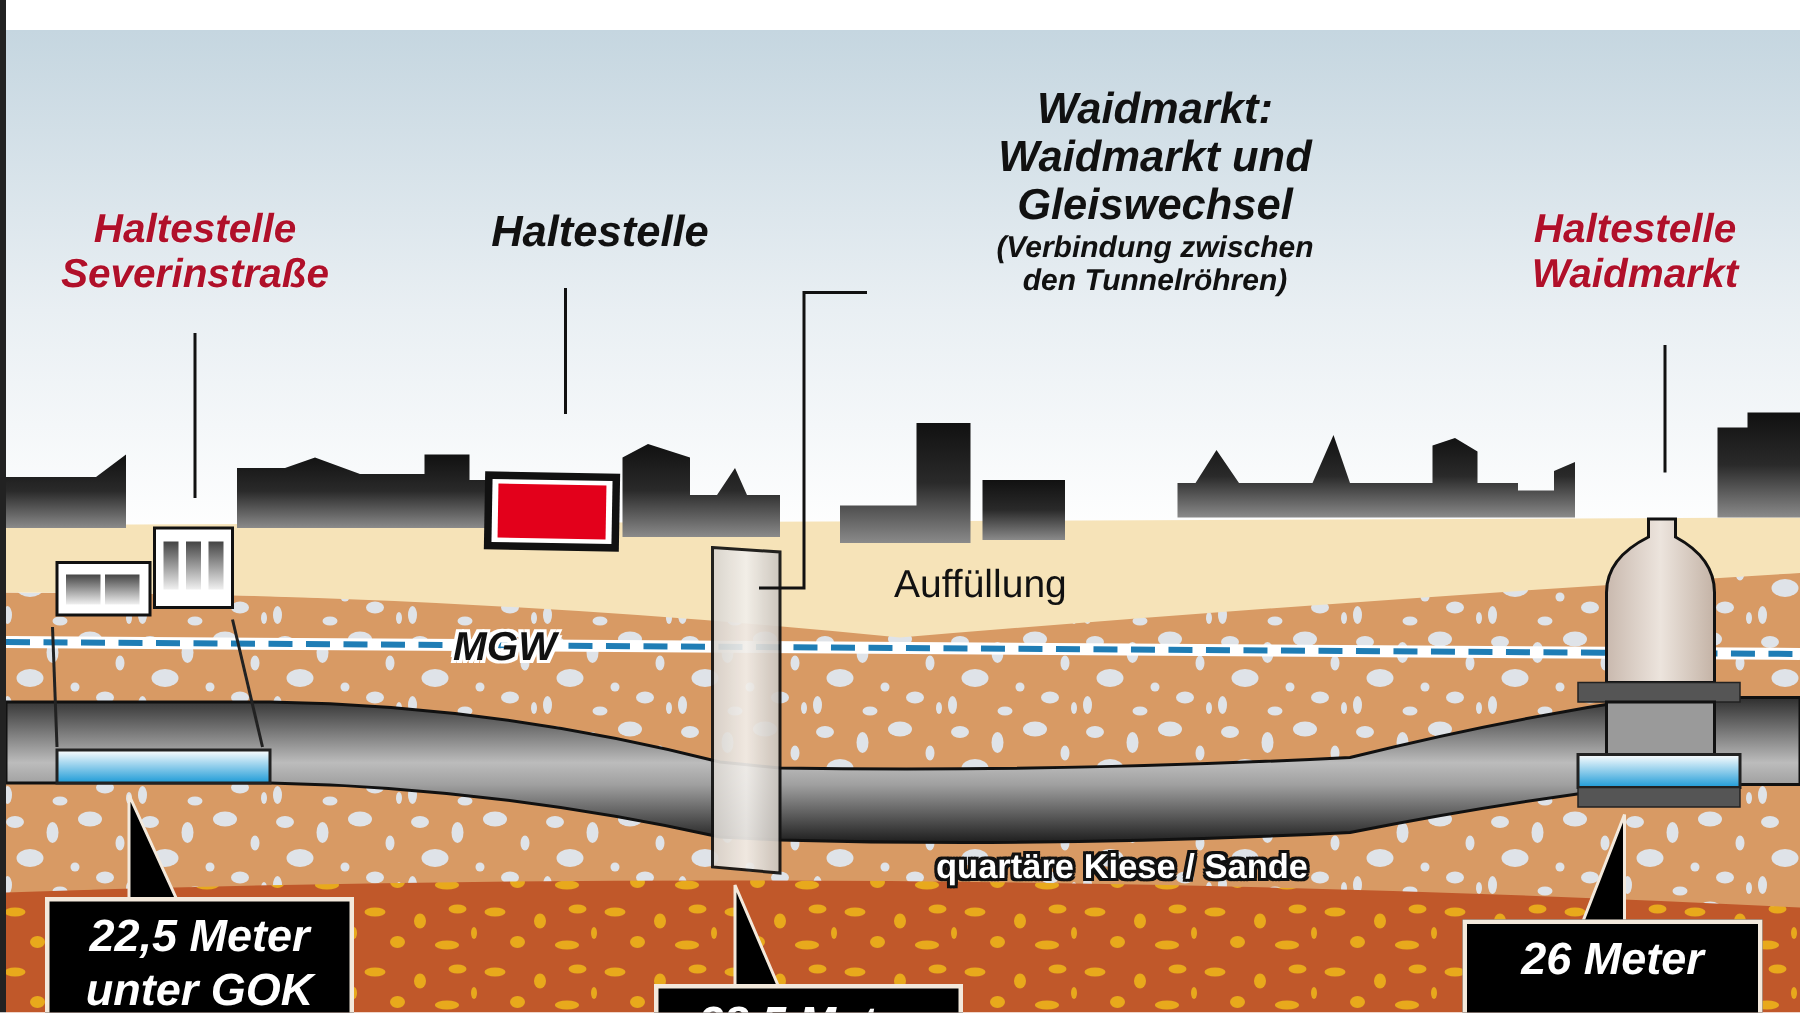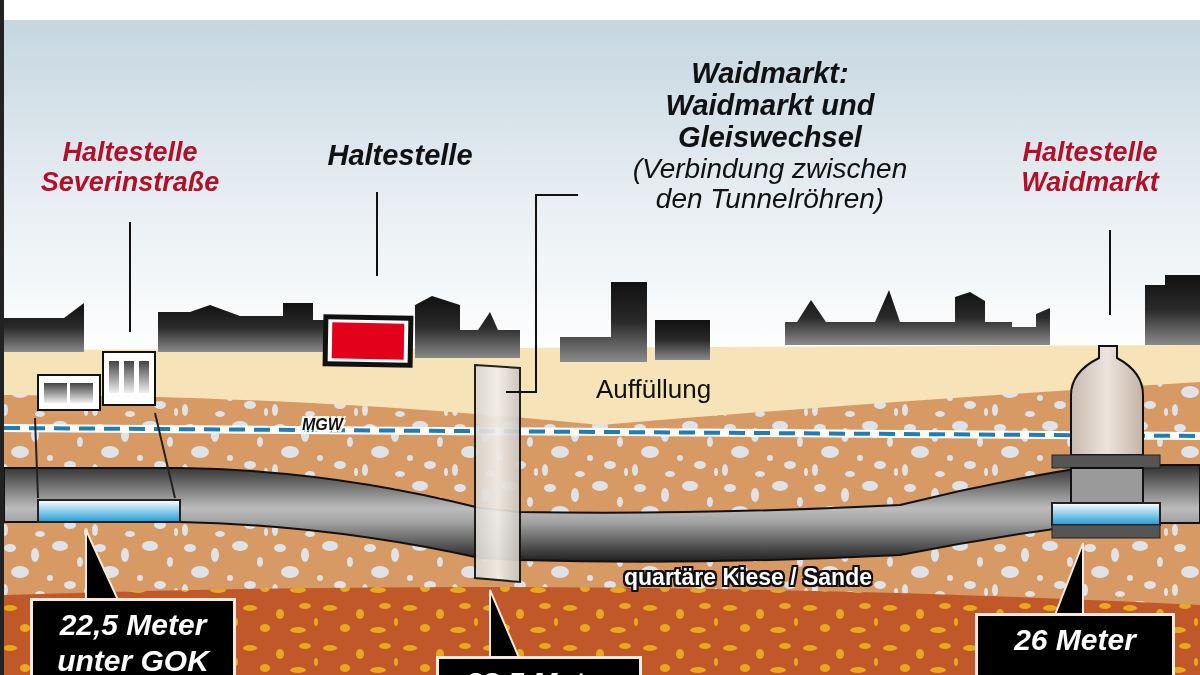--- a/index.html
+++ b/index.html
@@ -1,25 +1,25 @@
 <!DOCTYPE html>
 <html><head>
 <meta charset="utf-8">
 <style>
   html,body{margin:0;padding:0;}
   body{width:1200px;height:675px;overflow:hidden;background:#fff;position:relative;font-family:"Liberation Sans",sans-serif;}
   #stage{position:absolute;left:0;top:0;width:1200px;height:675px;}
   .lbl{position:absolute;font-family:"Liberation Sans",sans-serif;font-weight:bold;font-style:italic;text-align:center;line-height:1.1;}
   .red{color:#b0102a;font-size:27px;text-shadow:0 0 1px #fff;}
   .blk{color:#111;font-size:29px;}
-  .sub{color:#111;font-size:28px;font-weight:normal;}
+  .sub{color:#111;font-size:20px;font-weight:bold;}
   .plain{position:absolute;font-family:"Liberation Sans",sans-serif;font-size:26px;color:#111;margin-left:36px;}
   .quart{position:absolute;font-family:"Liberation Sans",sans-serif;font-weight:bold;font-size:23px;color:#fff;
          text-shadow:-2px -2px 0 #111,2px -2px 0 #111,-2px 2px 0 #111,2px 2px 0 #111,0 2px 0 #111,0 -2px 0 #111,2px 0 0 #111,-2px 0 0 #111;}
-  .mgw{position:absolute;font-family:"Liberation Sans",sans-serif;font-weight:bold;font-style:italic;font-size:16px;color:#111;
+  .mgw{position:absolute;font-family:"Liberation Sans",sans-serif;font-weight:bold;font-style:italic;font-size:27px;color:#111;
        text-shadow:-2px -2px 0 #fff,2px -2px 0 #fff,-2px 2px 0 #fff,2px 2px 0 #fff;padding-left:40px;}
   .depth{position:absolute;background:#000;color:#fff;font-family:"Liberation Sans",sans-serif;font-weight:bold;font-style:italic;
          font-size:30px;line-height:1.2;text-align:center;border:3px solid #f3e9dc;box-sizing:border-box;padding-top:6px;}
 </style>
 </head>
 <body>
 
 <div id="stage">
 <svg width="1200" height="675" viewBox="0 0 1200 675" xmlns="http://www.w3.org/2000/svg">
   <defs>

